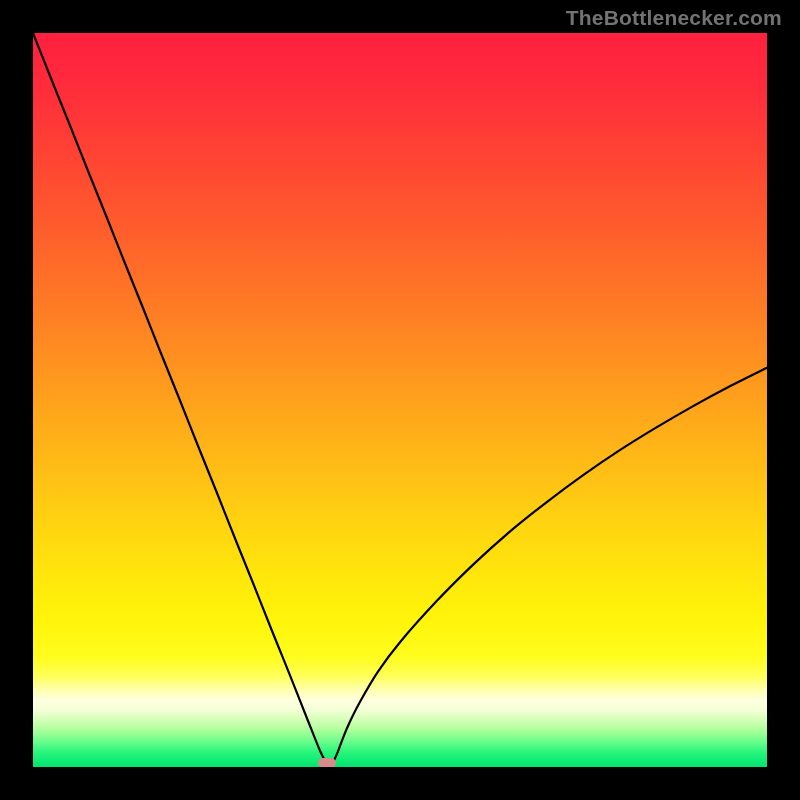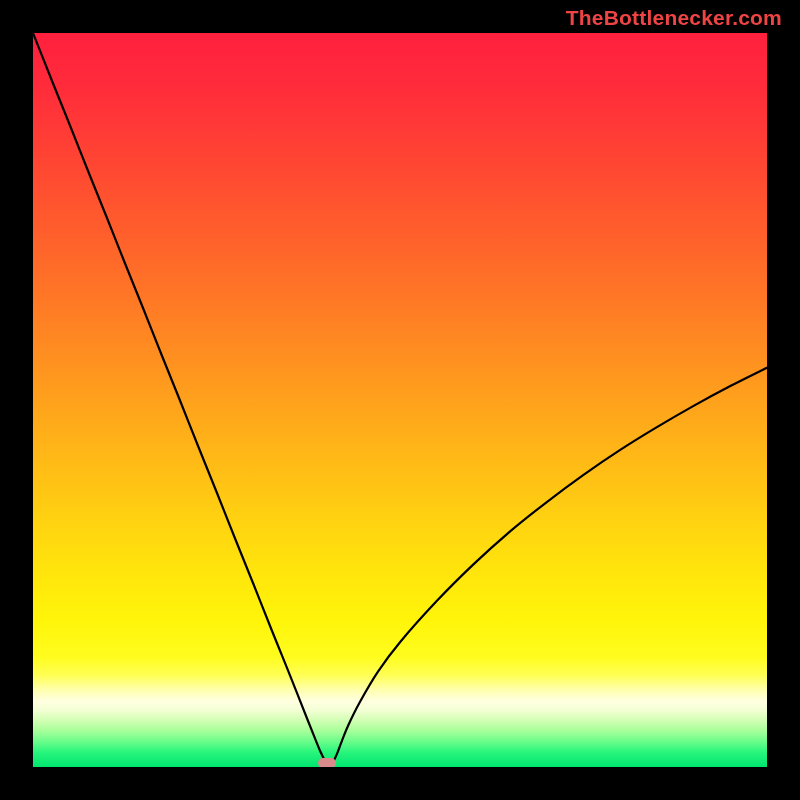--- a/index.html
+++ b/index.html
@@ -39,21 +39,21 @@
     border-radius: 6px;
     transform: translate(-50%, -50%);
   }
   .watermark {
     position: absolute;
     top: 6px;
     right: 18px;
     font-family: Arial, Helvetica, sans-serif;
     font-size: 21px;
     font-weight: 600;
-    color: #ef4444;
+    color: #737373;
     letter-spacing: 0.2px;
     user-select: none;
   }
 </style>
 </head>
 <body>
 
 <div class="stage">
   <div class="watermark">TheBottlenecker.com</div>
   <div class="plot-area">

